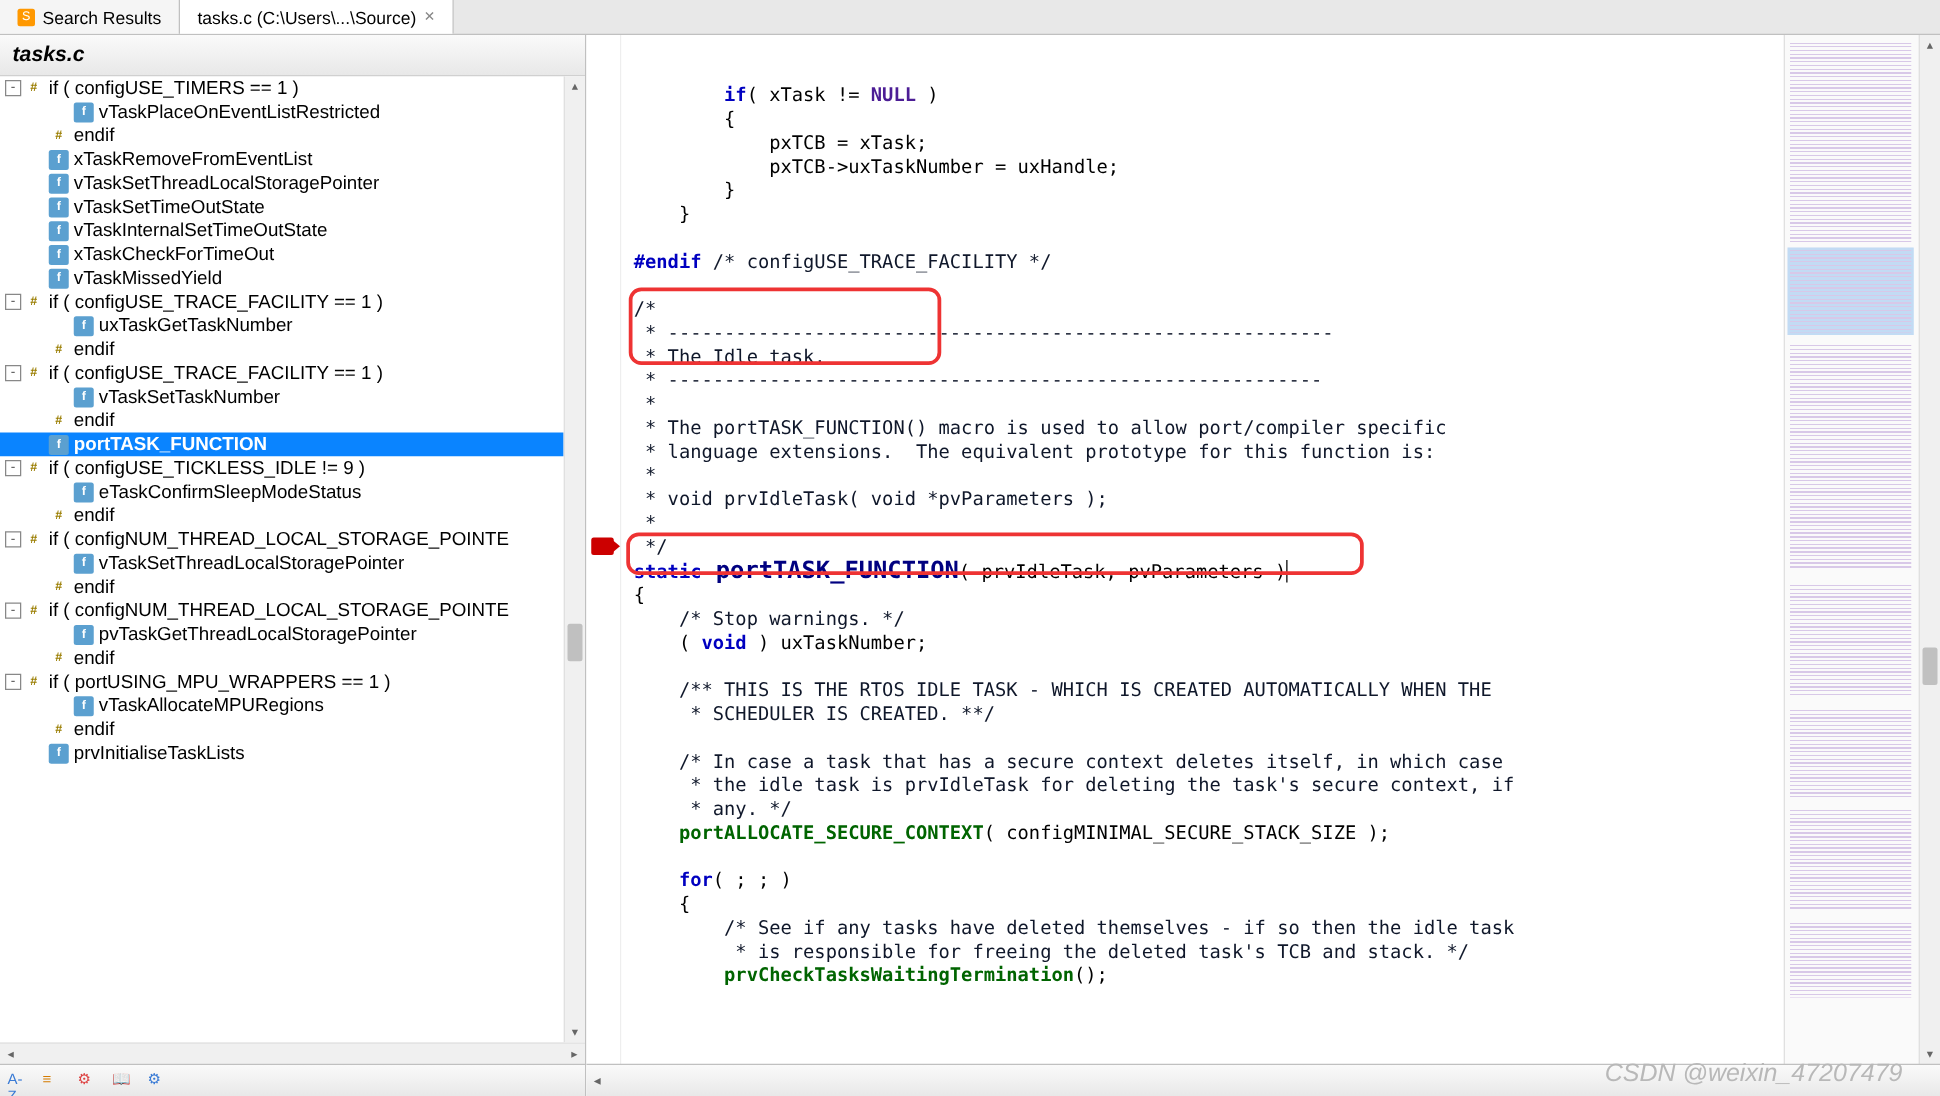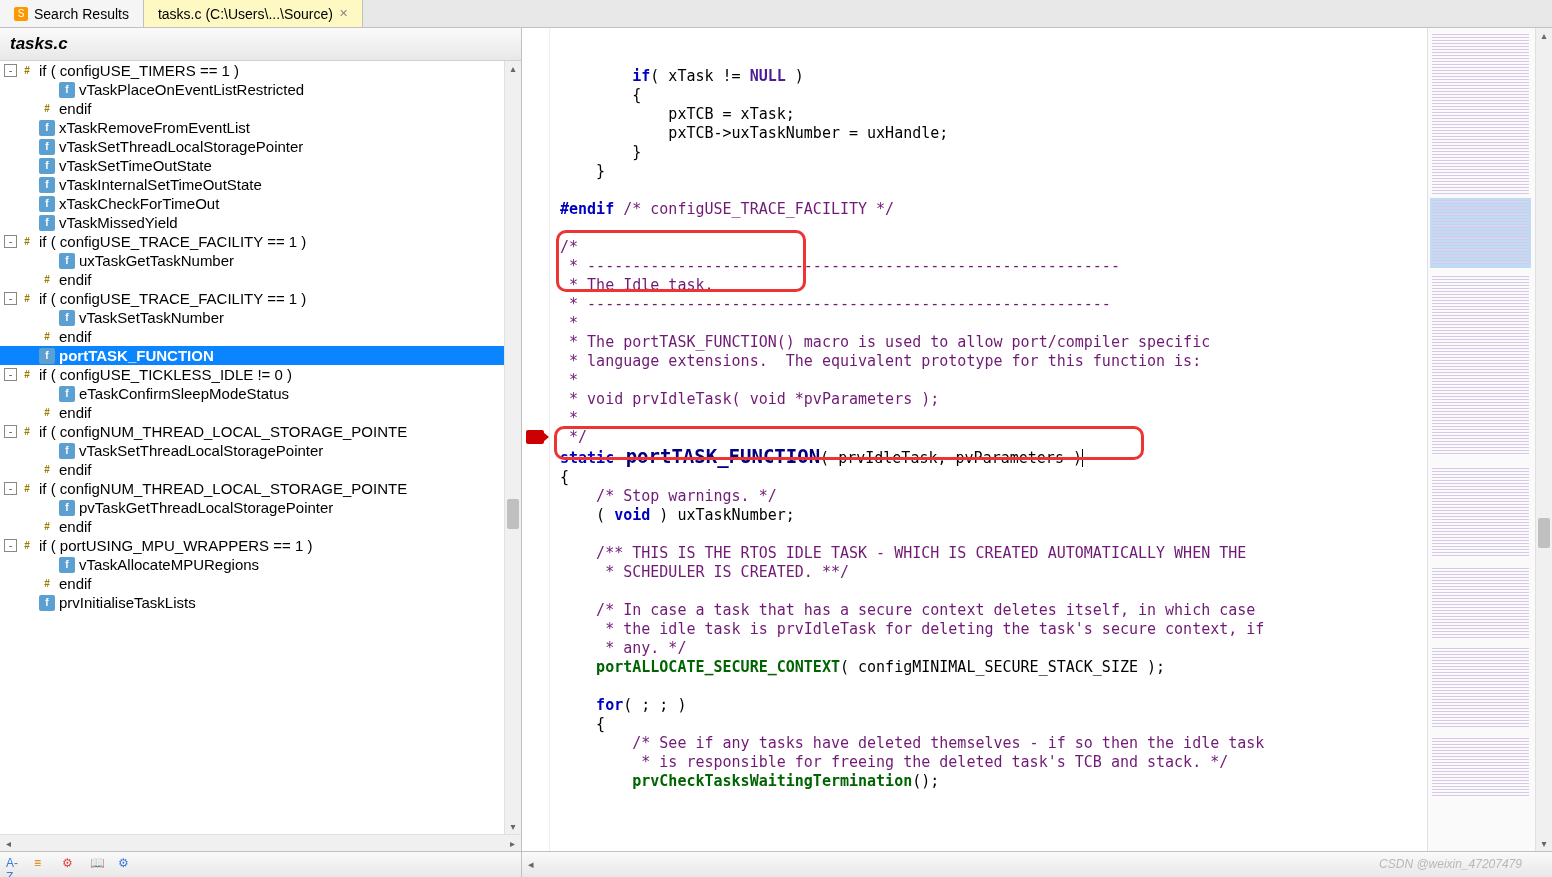--- a/index.html
+++ b/index.html
@@ -1,24 +1,24 @@
 <!DOCTYPE html>
 <html><head>
 <meta charset="utf-8">
 <style>
 * { box-sizing: border-box; margin: 0; padding: 0; }
 body { font-family: "Segoe UI", Tahoma, sans-serif; font-size: 13px; background: #f0f0f0; overflow: hidden; width: 1552px; height: 877px; }
 .container { display: flex; flex-direction: column; height: 877px; }
 .tabbar { display: flex; background: #e8e8e8; border-bottom: 1px solid #c0c0c0; height: 28px; }
 .tab { padding: 4px 14px; border-right: 1px solid #c0c0c0; background: #f5f5f5; display: flex; align-items: center; gap: 6px; font-size: 14px; }
-.tab.active { background: #fef9c3; }
+.tab.active { background: #ffffff; }
 .tab .close { color: #888; font-size: 11px; }
 .tab .icon-s { width: 14px; height: 14px; background: #ff9800; display: inline-block; border-radius: 2px; font-size: 10px; color: #fff; text-align: center; line-height: 14px; }
 .main { display: flex; flex: 1; overflow: hidden; }
-.sidebar { width: 522px; display: flex; flex-direction: column; border-right: 1px solid #c0c0c0; background: #fff; }
+.sidebar { width: 469px; display: flex; flex-direction: column; border-right: 1px solid #c0c0c0; background: #fff; }
 .sidebar-title { font-style: italic; font-weight: bold; font-size: 17px; padding: 6px 10px; background: linear-gradient(#fafafa,#e8e8e8); border-bottom: 1px solid #d0d0d0; }
 .symbol-search { margin: 4px 6px; padding: 4px 8px; border: 1px solid #c0c0c0; font-size: 14px; color: #888; background: #fff; }
 .tree-wrap { flex: 1; display: flex; overflow: hidden; }
 .tree { flex: 1; overflow-y: auto; overflow-x: hidden; font-size: 15px; }
 .tree-scrollbar { width: 17px; background: #f0f0f0; border-left: 1px solid #e0e0e0; position: relative; }
 .tree-thumb { position: absolute; left: 2px; right: 2px; top: 438px; height: 30px; background: #c0c0c0; border-radius: 2px; }
 .tree-arr { position: absolute; left: 0; right: 0; text-align: center; font-size: 10px; color: #666; }
 .tree-row { display: flex; align-items: center; padding: 1px 4px; white-space: nowrap; cursor: pointer; }
 .tree-row.selected { background: #0a84ff; color: #fff; }
 .tree-row.selected .sym-name { font-weight: bold; }
@@ -33,33 +33,33 @@
 .hscroll .track { flex: 1; }
 .toolbar-bottom { height: 26px; background: linear-gradient(#fafafa,#e8e8e8); border-top: 1px solid #c0c0c0; display: flex; align-items: center; padding: 0 6px; gap: 10px; }
 .tb-ico { width: 18px; height: 18px; font-size: 12px; }
 .editor-pane { flex: 1; display: flex; overflow: hidden; position: relative; }
 .gutter { width: 28px; background: #fff; border-right: 1px solid #eee; position: relative; }
 .gutter-mark { position: absolute; top: 402px; left: 4px; width: 18px; height: 14px; background: #c00; border-radius: 2px; }
 .gutter-mark::after { content: ""; position: absolute; right: -5px; top: 2px; border-left: 6px solid #c00; border-top: 5px solid transparent; border-bottom: 5px solid transparent; }
 .code { flex: 1; font-family: Consolas, monospace; font-size: 15px; line-height: 19px; padding: 20px 0 10px 10px; white-space: pre; overflow: hidden; background: #fff; position: relative; color: #000; }
 .kw { color: #0000c0; font-weight: bold; }
 .null { color: #4c1d95; font-weight: bold; }
-.cm { color: #701a75; }
+.cm { color: #0f172a; }
 .fn { color: #006400; font-weight: bold; }
 .big { font-size: 19px; font-weight: bold; color: #000080; }
 .redbox1 { position: absolute; border: 3px solid #e33; border-radius: 10px; left: 6px; top: 202px; width: 250px; height: 62px; pointer-events: none; }
 .redbox2 { position: absolute; border: 3px solid #e33; border-radius: 10px; left: 4px; top: 398px; width: 590px; height: 34px; pointer-events: none; }
 .minimap { width: 108px; background: #fafafa; border-left: 1px solid #e0e0e0; position: relative; }
 .mm-block { position: absolute; left: 4px; right: 6px; background: repeating-linear-gradient(#d8c8e8 0 1px, transparent 1px 3px); }
 .mm-hl { position: absolute; left: 2px; right: 4px; background: #9cc7f0; opacity: 0.6; }
 .v-scrollbar { width: 17px; background: #f0f0f0; border-left: 1px solid #e0e0e0; position: relative; }
 .v-thumb { position: absolute; left: 2px; right: 2px; top: 490px; height: 30px; background: #c0c0c0; border-radius: 2px; }
 .footer-editor { position: absolute; bottom: 0; left: 0; right: 0; height: 26px; background: linear-gradient(#fafafa,#e8e8e8); border-top: 1px solid #c0c0c0; display: flex; align-items: center; padding: 0 6px; }
 .footer-editor .arr { font-size: 11px; color: #666; }
-.watermark { position: absolute; right: 30px; bottom: 6px; color: #b8b8b8; font-size: 12px; font-style: italic; pointer-events: none; }
+.watermark { position: absolute; right: 30px; bottom: 6px; color: #b8b8b8; font-size: 20px; font-style: italic; pointer-events: none; }
 .cursor { border-right: 1px solid #000; }
 </style>
 </head>
 <body>
 
 <div class="container">
   <div class="tabbar">
     <div class="tab">
         <span class="icon-s">S</span>
         <span>Search Results</span>
@@ -152,21 +152,21 @@
               <span class="sym-name">endif</span>
             </div>
             <div class="tree-row ind1 selected">
               <span class="exp blank"></span>
               <span class="ico ico-f">f</span>
               <span class="sym-name">portTASK_FUNCTION</span>
             </div>
             <div class="tree-row ind0">
               <span class="exp">-</span>
               <span class="ico ico-hash">#</span>
-              <span class="sym-name">if ( configUSE_TICKLESS_IDLE != 0 )</span>
+              <span class="sym-name">if ( configUSE_TICKLESS_IDLE != 9 )</span>
             </div>
             <div class="tree-row ind2">
               <span class="exp blank"></span>
               <span class="ico ico-f">f</span>
               <span class="sym-name">eTaskConfirmSleepModeStatus</span>
             </div>
             <div class="tree-row ind1">
               <span class="exp blank"></span>
               <span class="ico ico-hash">#</span>
               <span class="sym-name">endif</span>

